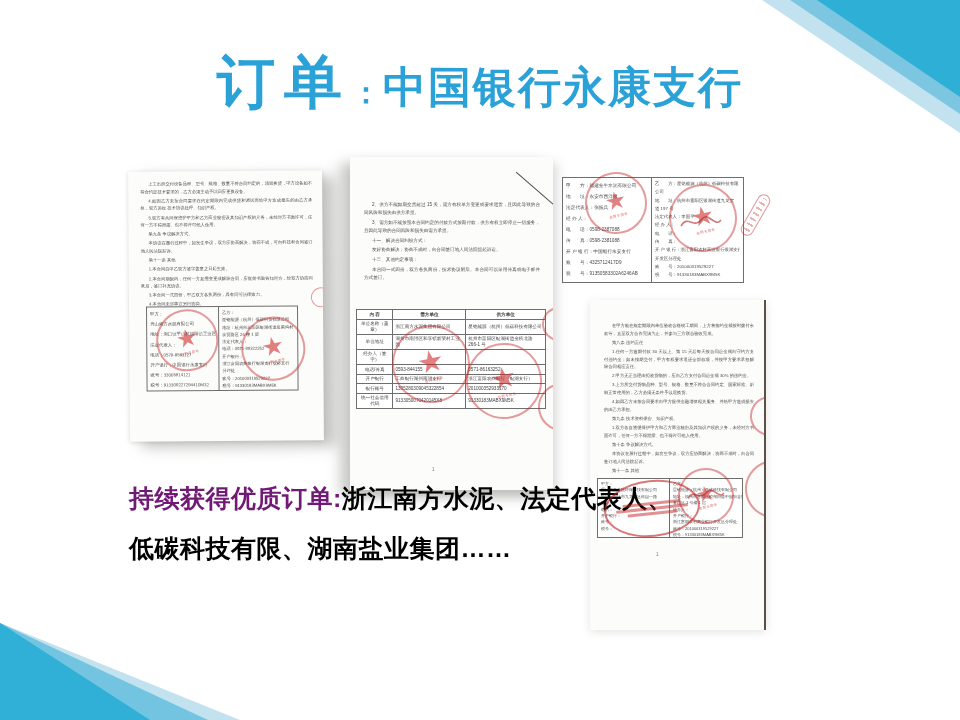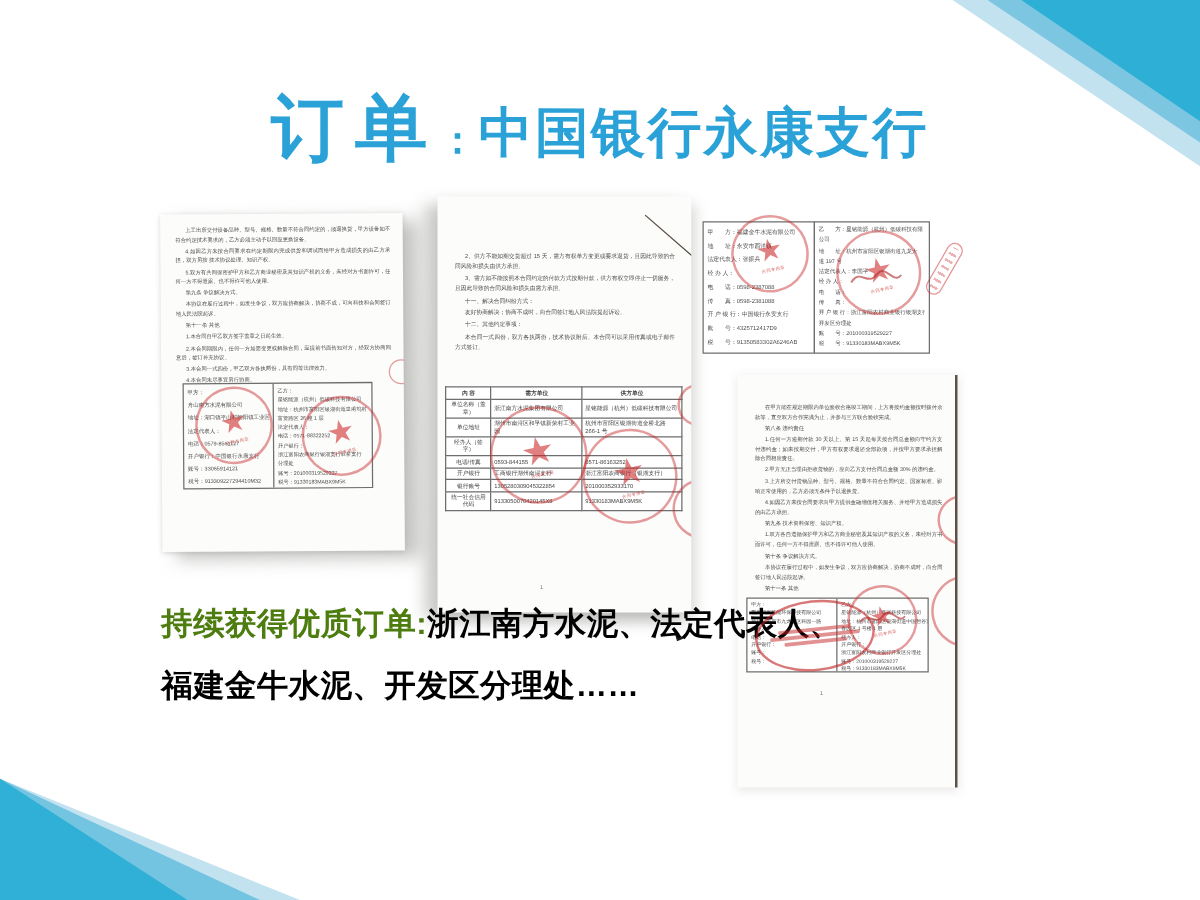--- a/index.html
+++ b/index.html
@@ -6,21 +6,21 @@
   .slide{position:relative;width:960px;height:720px;background:#ffffff;overflow:hidden;
          font-family:"Liberation Sans",sans-serif;}
 
   
   .tri{position:absolute;pointer-events:none;}
   .tri-tr{top:0;right:0;}
   .tri-bl{left:0;bottom:0;}
 
   
   .title-row{position:absolute;top:54px;left:0;width:100%;display:flex;justify-content:center;
-             align-items:flex-end;font-family:"Liberation Serif",serif;color:#2aa2d8;margin-top:20px;}
+             align-items:flex-end;font-family:"Liberation Serif",serif;color:#2aa2d8;}
   .t-main{font-size:58px;font-weight:700;letter-spacing:9px;line-height:1;}
   .t-colon{font-size:30px;font-weight:700;line-height:1;padding:0 2px 4px 0;}
   .t-sub{font-size:43px;font-weight:600;letter-spacing:2px;line-height:1;padding-bottom:3px;}
 
   
   .doc{position:absolute;background:#fcfcfb;overflow:hidden;}
   .doc1{left:129px;top:171px;width:194px;height:270px;transform:rotate(-0.4deg);
         box-shadow:12px 6px 14px rgba(140,140,135,.5),0 1px 4px rgba(0,0,0,.15);}
   .doc2{left:350px;top:157px;width:203px;height:333px;
         box-shadow:-10px 6px 12px rgba(140,140,135,.45),4px 6px 10px rgba(140,140,135,.3);}
@@ -89,21 +89,21 @@
            background-clip:content-box;padding:3px 2px;box-sizing:border-box;}
   .squiggle{position:absolute;z-index:8;pointer-events:none;}
 
   .pagenum{position:absolute;font-size:4.5px;color:#777;}
 
   
   .caption-line{position:absolute;left:129px;font-size:25px;font-weight:700;
                 letter-spacing:.5px;color:#000;white-space:nowrap;}
   .cap1{top:482px;}
   .cap2{top:532px;}
-  .cap-red{color:#4d7c0f;}
+  .cap-red{color:#701a75;}
 
   .fold-line{position:absolute;left:160px;top:31px;width:50px;height:0;
              border-top:1.6px solid #544a40;transform:rotate(41deg);z-index:3;}
   .speck{position:absolute;left:540px;top:507px;width:8px;height:6px;background:#1d1d1d;
          clip-path:polygon(0 0,100% 55%,20% 100%);}
 </style>
 </head>
 <body>
 
 <div class="slide">
@@ -352,16 +352,16 @@
     <div class="ring" style="left:155px;top:160px;width:54px;height:54px;"></div>
     <div class="pagenum" style="left:66px;top:252px;">1</div>
   </div>
 
   <div class="speck"></div>
 
   <div class="caption-line cap1">
     <span class="cap-red">持续获得优质订单:</span><span>浙江南方水泥、法定代表人、</span>
   </div>
   <div class="caption-line cap2">
-    <span>福建金牛水泥、开发区分理处……</span>
+    <span>低碳科技有限、湖南盐业集团……</span>
   </div>
 
 </div>
 
 </body></html>

